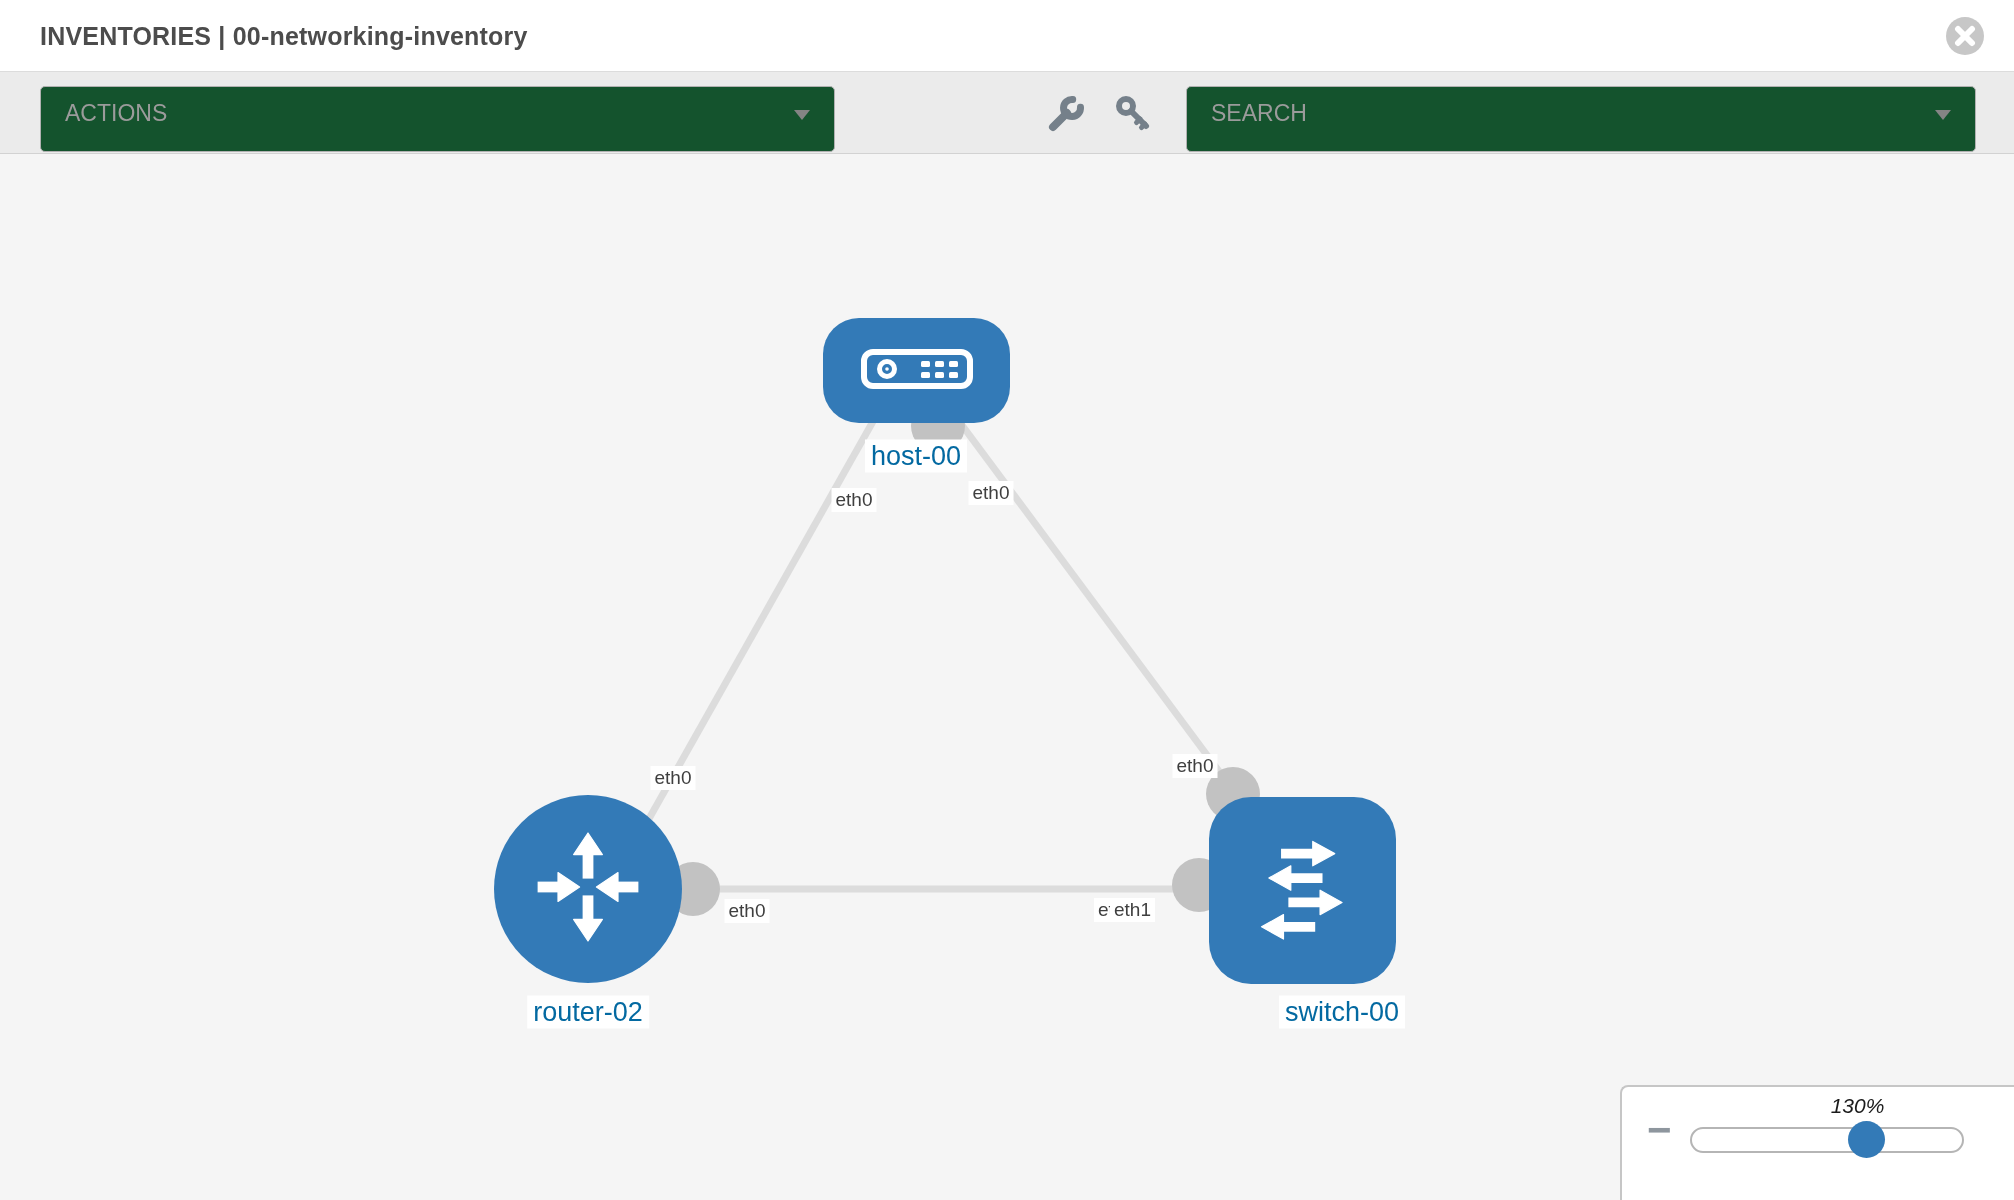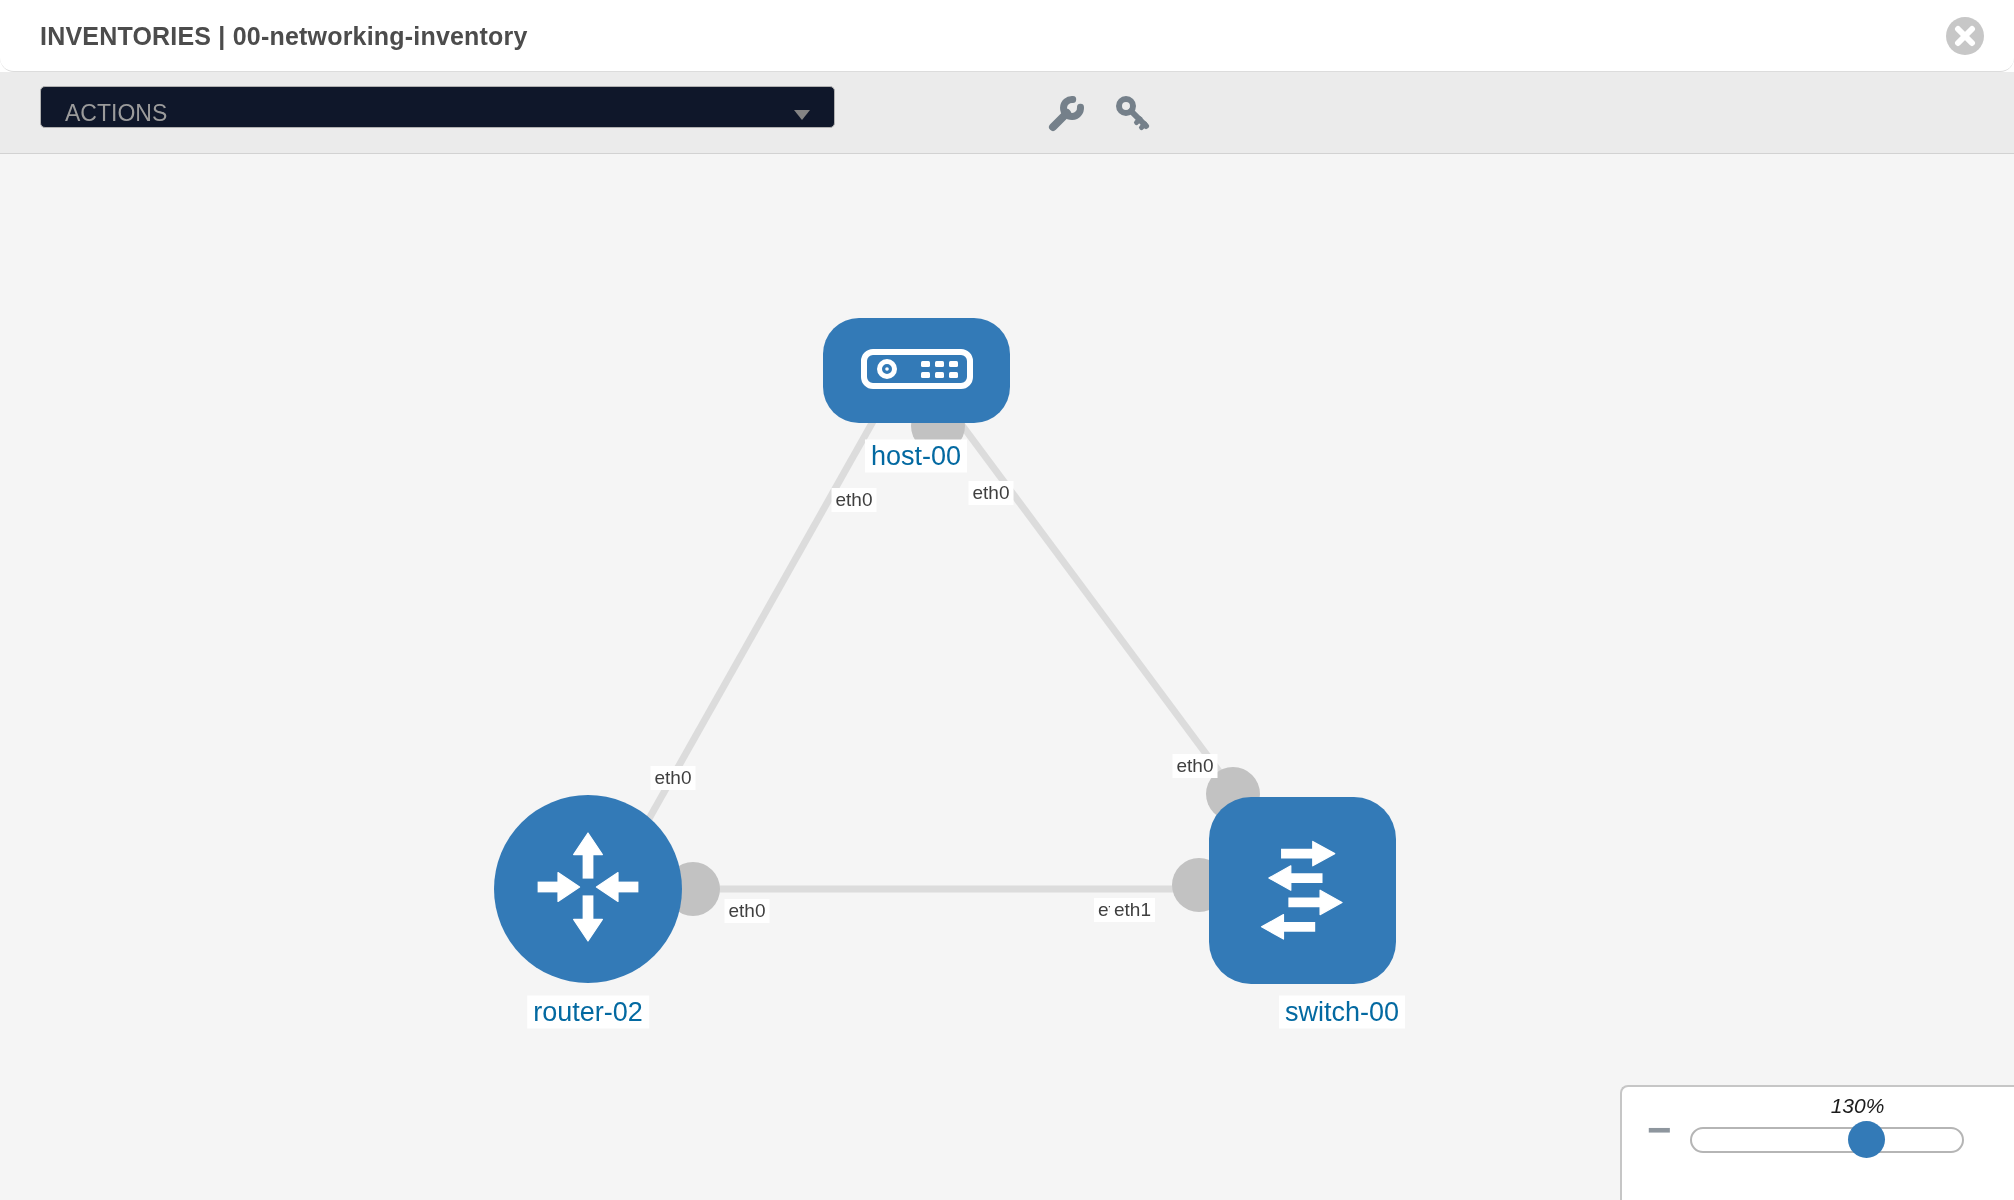--- a/index.html
+++ b/index.html
@@ -1,29 +1,29 @@
 <!DOCTYPE html>
 <html><head>
 <meta charset="utf-8">
 <style>
   * { margin:0; padding:0; box-sizing:border-box; }
   html,body { width:2014px; height:1200px; overflow:hidden;
     font-family:"Liberation Sans","DejaVu Sans",sans-serif; background:#fff; }
 
   
-  .header { position:relative; height:72px; background:#fff; border-bottom:1px solid #dcdcdc;border-radius:14px; }
+  .header { position:relative; height:72px; background:#fff; border-bottom:1px solid #dcdcdc; }
   .page-title { position:absolute; left:40px; top:0; line-height:72px;
     font-size:25px; font-weight:700; color:#4c4c4c; letter-spacing:.2px; }
   .close-btn { position:absolute; right:30px; top:17px; width:38px; height:38px;
     border-radius:50%; background:#c7c7c7; cursor:pointer; }
   .close-btn svg { position:absolute; left:8px; top:8px; }
 
   
   .toolbar { position:relative; height:82px; background:#ebebeb; border-bottom:1px solid #d2d2d2; }
-  .select { position:absolute; top:14px; height:42px; background:#0f172a;
+  .select { position:absolute; top:14px; height:66px; background:#14532d;
     border:1px solid #b1b1b1; border-radius:5px; font-size:23px; color:#9b9b9b;
     line-height:52px; padding:0 24px; cursor:pointer; }
   .select.actions { left:40px; width:795px; }
   .select.search  { left:1186px; width:790px; }
   .caret { position:absolute; right:24px; top:23px; width:0; height:0;
     border-left:8px solid transparent; border-right:8px solid transparent;
     border-top:10px solid #848484; }
   .tool-icon { position:absolute; top:22px; width:40px; height:40px; cursor:pointer; }
   .tool-icon.wrench { left:1046px; }
   .tool-icon.key    { left:1113px; }
@@ -85,20 +85,24 @@
   </div>
   <div class="tool-icon key">
     <svg width="40" height="40" viewBox="0 0 40 40">
       <circle cx="13" cy="12" r="7" fill="none" stroke="#75808a" stroke-width="6"></circle>
       <line x1="18" y1="17" x2="33" y2="32" stroke="#75808a" stroke-width="6" stroke-linecap="round"></line>
       <line x1="27" y1="25" x2="23.5" y2="28.5" stroke="#75808a" stroke-width="5" stroke-linecap="round"></line>
       <line x1="32" y1="30" x2="28.5" y2="33.5" stroke="#75808a" stroke-width="5" stroke-linecap="round"></line>
     </svg>
   </div>
 
+  <div class="select search">
+    <span>SEARCH</span>
+    <span class="caret"></span>
+  </div>
 </div>
 
 <div class="canvas">
 
   <svg class="links-svg" width="2014" height="1046">
 
     <line x1="880" y1="255" x2="628" y2="702" stroke="#dcdcdc" stroke-width="7"></line>
     <line x1="950" y1="255" x2="1247" y2="655" stroke="#dcdcdc" stroke-width="7"></line>
     <line x1="600" y1="735" x2="1290" y2="735" stroke="#dcdcdc" stroke-width="7"></line>
 

